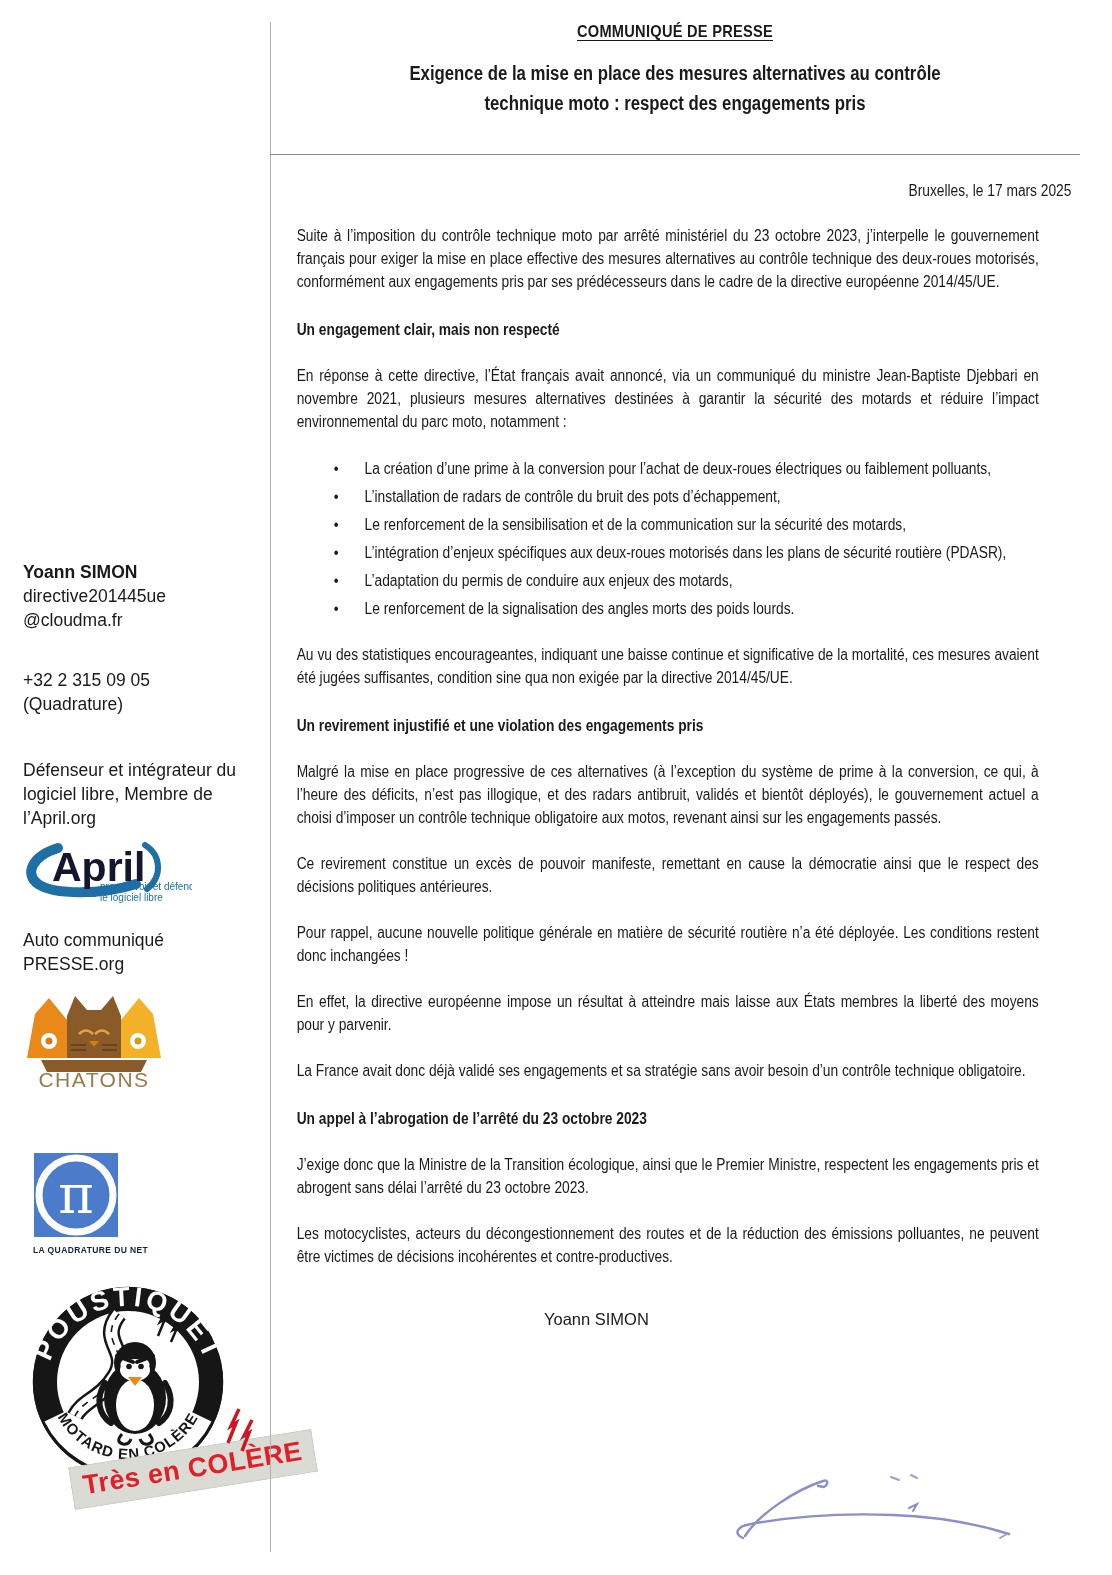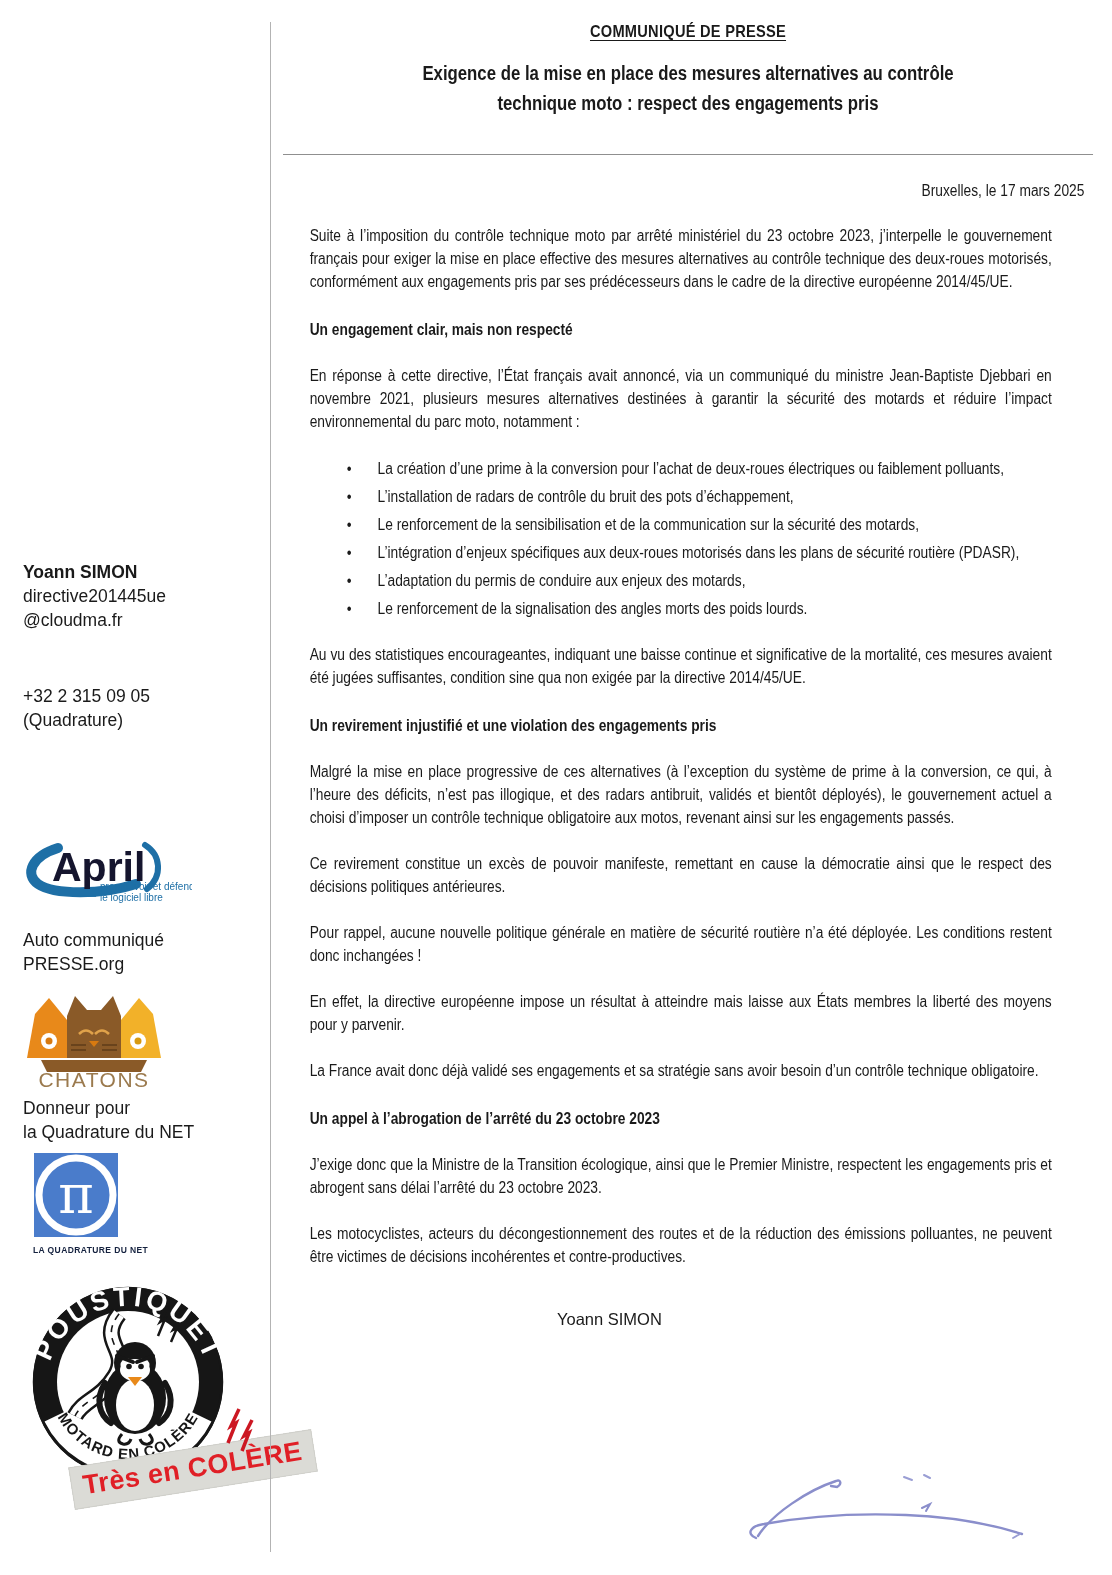--- a/index.html
+++ b/index.html
@@ -4,21 +4,21 @@
 <style>
   html,body { margin:0; padding:0; }
   body {
     width:1112px; height:1575px; position:relative; overflow:hidden;
     background:#ffffff; color:#1a1a1a;
     font-family:"Liberation Sans", sans-serif;
   }
   
   .divider { position:absolute; left:270px; top:22px; width:1px; height:1530px; background:#b3b3b3; }
   .sidebar { position:absolute; left:0; top:0; width:270px; height:1575px; }
-  .main    { position:absolute; left:283px; top:0; width:810px; height:1575px; }
+  .main    { position:absolute; left:270px; top:0; width:810px; height:1575px; }
   
   .condense { width:942px; transform:scaleX(0.8599); transform-origin:left top; }
 
   
   .kicker { margin:22px 0 0 0; text-align:center; font-weight:bold; font-size:17px;
             text-decoration:underline; text-underline-offset:3px; letter-spacing:.3px; }
   .headline { margin-top:16px; text-align:center; font-weight:bold; font-size:19.5px; line-height:30px; }
   .rule { border:none; border-top:1px solid #8f8f8f; margin:36px 0 0 0; }
   .dateline { margin-top:26px; padding-right:10px; text-align:right; font-size:16px; line-height:20px; }
   .content { margin:4px 48px 0 31px; font-size:16px; line-height:23px; }
@@ -27,21 +27,21 @@
   ul.bullets { margin:24px 0 0 0; padding:0 0 0 79px; list-style:none; }
   ul.bullets li { position:relative; margin-top:5px; text-align:justify; }
   ul.bullets li::before { content:"•"; position:absolute; left:-36px; }
   .sig-name { margin:42px 0 0 274px; font-size:16.5px; }
   .sig-scribble { position:absolute; left:455px; top:1468px; }
 
   
   .sb { position:absolute; left:23px; font-size:17.5px; line-height:24px; }
   .sb-name  { top:560px; font-weight:bold; }
   .sb-email { top:584px; }
-  .sb-phone { top:668px;margin-top:16px; }
+  .sb-phone { top:668px; }
   .sb-role  { top:758px; width:238px; }
   .sb-host  { top:928px; }
   .sb-donor { top:1096px; }
   .april-logo { position:absolute; left:24px; top:834px; }
   .chatons-logo { position:absolute; left:19px; top:986px; }
   .lqdn { position:absolute; left:33px; top:1152px; width:92px; }
   .lqdn-caption { margin-top:3px; font-size:8.5px; font-weight:bold; letter-spacing:.4px;
                   color:#15223f; white-space:nowrap; }
   .poustiquet { position:absolute; left:30px; top:1284px; }
   .stamp { position:absolute; left:70px; top:1448px; transform:rotate(-9deg);
@@ -59,20 +59,25 @@
   <div class="sb sb-email">
     <div>directive201445ue</div>
     <div>@cloudma.fr</div>
   </div>
 
   <div class="sb sb-phone">
     <div>+32 2 315 09 05</div>
     <div>(Quadrature)</div>
   </div>
 
+  <div class="sb sb-role">
+    <div>Défenseur et intégrateur du</div>
+    <div>logiciel libre, Membre de</div>
+    <div>l’April.org</div>
+  </div>
 
   <div class="april-logo">
     <svg width="168" height="72" viewBox="0 0 168 72">
       <path d="M34,14 C8,22 0,40 14,50 C30,61 78,61 112,50" stroke="#1e6fa6" stroke-width="10" fill="none" stroke-linecap="round"></path>
       <path d="M121,11 C137,21 139,42 123,55" stroke="#1e6fa6" stroke-width="6" fill="none" stroke-linecap="round"></path>
       <text x="28" y="47" font-size="41" font-weight="bold" fill="#15152e">April</text>
       <line x1="58" y1="62" x2="72" y2="62" stroke="#1e6fa6" stroke-width="1.5"></line>
       <text x="76" y="56" font-size="10" fill="#1e6fa6">promouvoir et défendre</text>
       <text x="76" y="67" font-size="10" fill="#1e6fa6">le logiciel libre</text>
     </svg>
@@ -94,24 +99,20 @@
       <path d="M48,72 L48,30 L56,10 L68,24 L82,24 L94,10 L102,30 L102,72 Z" fill="#8a5a28"></path>
       <path d="M60,48 q7,-7 14,0" stroke="#e0a24a" stroke-width="2.5" fill="none"></path>
       <path d="M76,48 q7,-7 14,0" stroke="#e0a24a" stroke-width="2.5" fill="none"></path>
       <path d="M70,55 h10 l-5,6 z" fill="#d87a10"></path>
       <path d="M52,59 h15 M52,64 h15 M83,59 h15 M83,64 h15" stroke="#5f3d18" stroke-width="1.6"></path>
       <path d="M22,74 L128,74 L122,86 L28,86 Z" fill="#8a5a28"></path>
       <text x="75" y="101" text-anchor="middle" font-size="21" letter-spacing="1.5" fill="#9b7a4e">CHATONS</text>
     </svg>
   </div>
 
-  <div class="sb sb-donor">
-    <div>Donneur pour</div>
-    <div>la Quadrature du NET</div>
-  </div>
 
   <div class="lqdn">
     <svg width="86" height="86" viewBox="0 0 86 86">
       <rect x="1" y="1" width="84" height="84" fill="#4a7ccb"></rect>
       <circle cx="43" cy="43" r="37" fill="none" stroke="#ffffff" stroke-width="7"></circle>
       <text x="43" y="61" text-anchor="middle" font-size="54" fill="#ffffff" font-family="DejaVu Serif, serif">π</text>
     </svg>
     <div class="lqdn-caption">LA QUADRATURE DU NET</div>
   </div>
 

